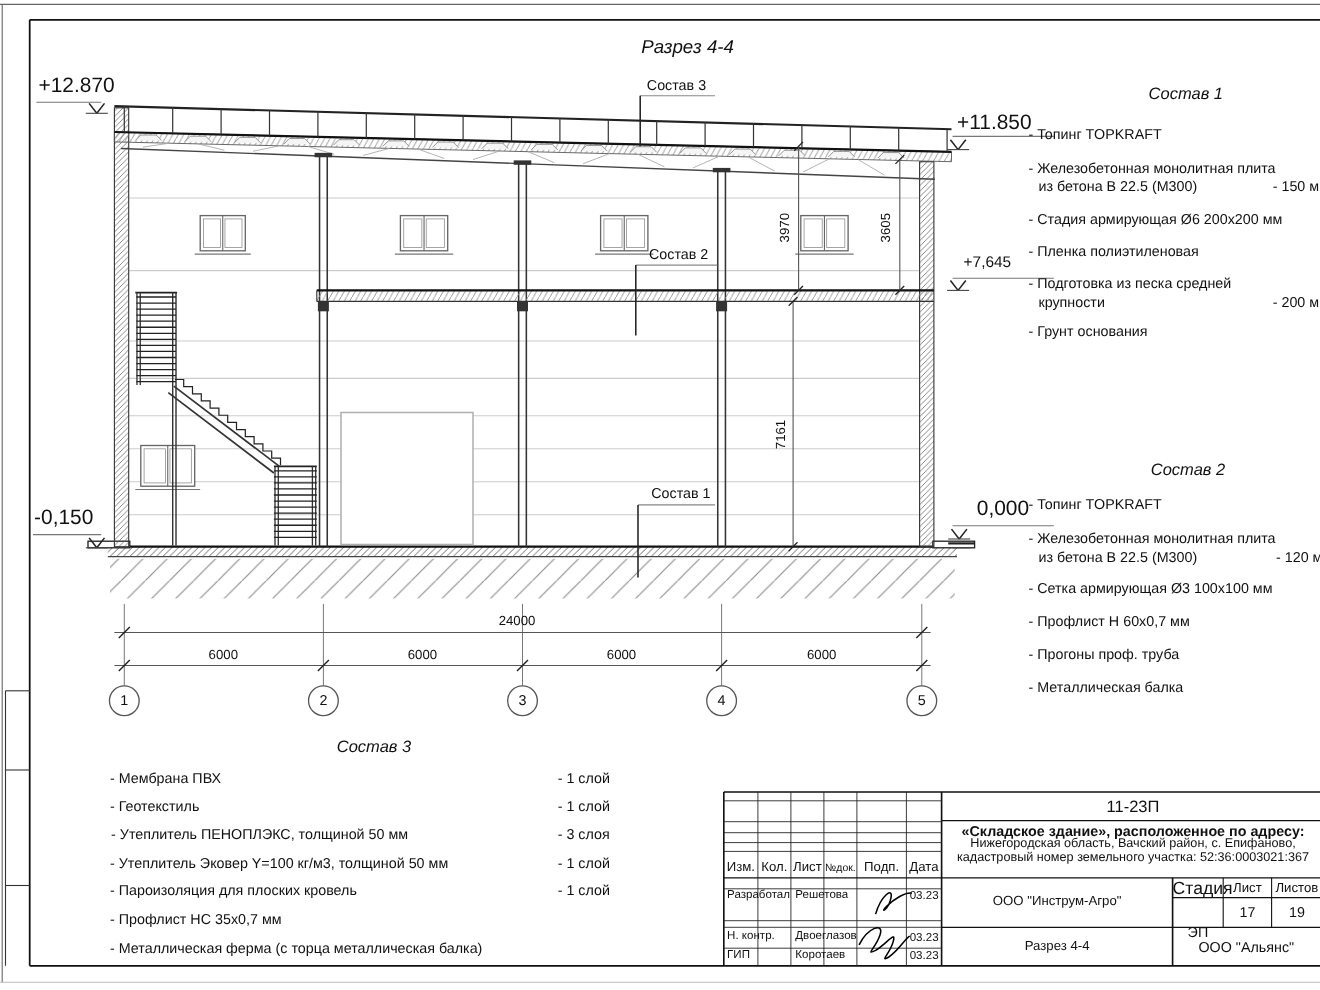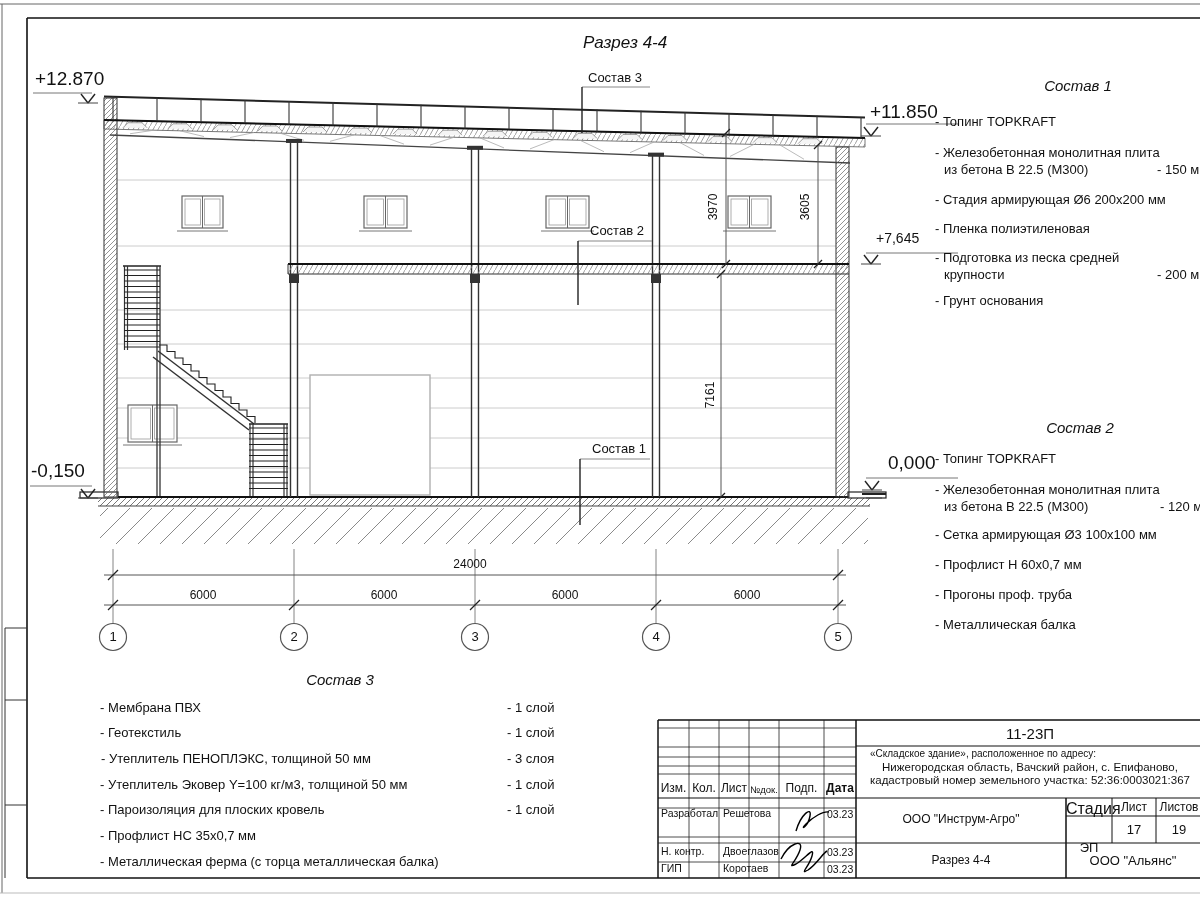--- a/index.html
+++ b/index.html
@@ -336,30 +336,30 @@
   <div class="t" style="left:507px;top:751px;font-size:13px;">- 3 слоя</div>
   <div class="t" style="left:100px;top:777px;font-size:13px;">- Утеплитель Эковер Y=100 кг/м3, толщиной 50 мм</div>
   <div class="t" style="left:507px;top:777px;font-size:13px;">- 1 слой</div>
   <div class="t" style="left:100px;top:802px;font-size:13px;">- Пароизоляция для плоских кровель</div>
   <div class="t" style="left:507px;top:802px;font-size:13px;">- 1 слой</div>
   <div class="t" style="left:100px;top:828px;font-size:13px;">- Профлист НС 35х0,7 мм</div>
   <div class="t" style="left:100px;top:854px;font-size:13px;">- Металлическая ферма (с торца металлическая балка)</div>
 
 
   <div class="t c" style="left:880px;top:725px;width:300px;font-size:15px;">11-23П</div>
-  <div class="t c" style="left:813px;top:748px;width:340px;font-size:10px;">«Складское здание», расположенное по адресу:</div>
+  <div class="t c" style="left:860px;top:748px;width:340px;font-size:13px;font-weight:bold;">«Складское здание», расположенное по адресу:</div>
   <div class="t c" style="left:860px;top:761px;width:340px;font-size:11.5px;">Нижегородская область, Вачский район, с. Епифаново,</div>
   <div class="t c" style="left:860px;top:774px;width:340px;font-size:11.5px;">кадастровый номер земельного участка: 52:36:0003021:367</div>
 
   <div class="t c" style="left:658px;top:781px;width:31px;font-size:12px;">Изм.</div>
   <div class="t c" style="left:689px;top:781px;width:30px;font-size:12px;">Кол.</div>
   <div class="t c" style="left:719px;top:781px;width:30px;font-size:12px;">Лист</div>
   <div class="t c" style="left:749px;top:784px;width:30px;font-size:9.5px;">№док.</div>
   <div class="t c" style="left:779px;top:781px;width:45px;font-size:12px;">Подп.</div>
-  <div class="t c" style="left:824px;top:781px;width:32px;font-size:12px;font-weight:bold;">Дата</div>
+  <div class="t c" style="left:824px;top:781px;width:32px;font-size:12px;">Дата</div>
 
   <div class="t" style="left:661px;top:807px;font-size:10.5px;">Разработал</div>
   <div class="t" style="left:723px;top:807px;font-size:10.5px;">Решетова</div>
   <div class="t" style="left:827px;top:808px;font-size:10.5px;">03.23</div>
   <div class="t" style="left:661px;top:845px;font-size:10.5px;">Н. контр.</div>
   <div class="t" style="left:723px;top:845px;font-size:10.5px;">Двоеглазов</div>
   <div class="t" style="left:827px;top:846px;font-size:10.5px;">03.23</div>
   <div class="t" style="left:661px;top:862px;font-size:10.5px;">ГИП</div>
   <div class="t" style="left:723px;top:862px;font-size:10.5px;">Коротаев</div>
   <div class="t" style="left:827px;top:863px;font-size:10.5px;">03.23</div>

